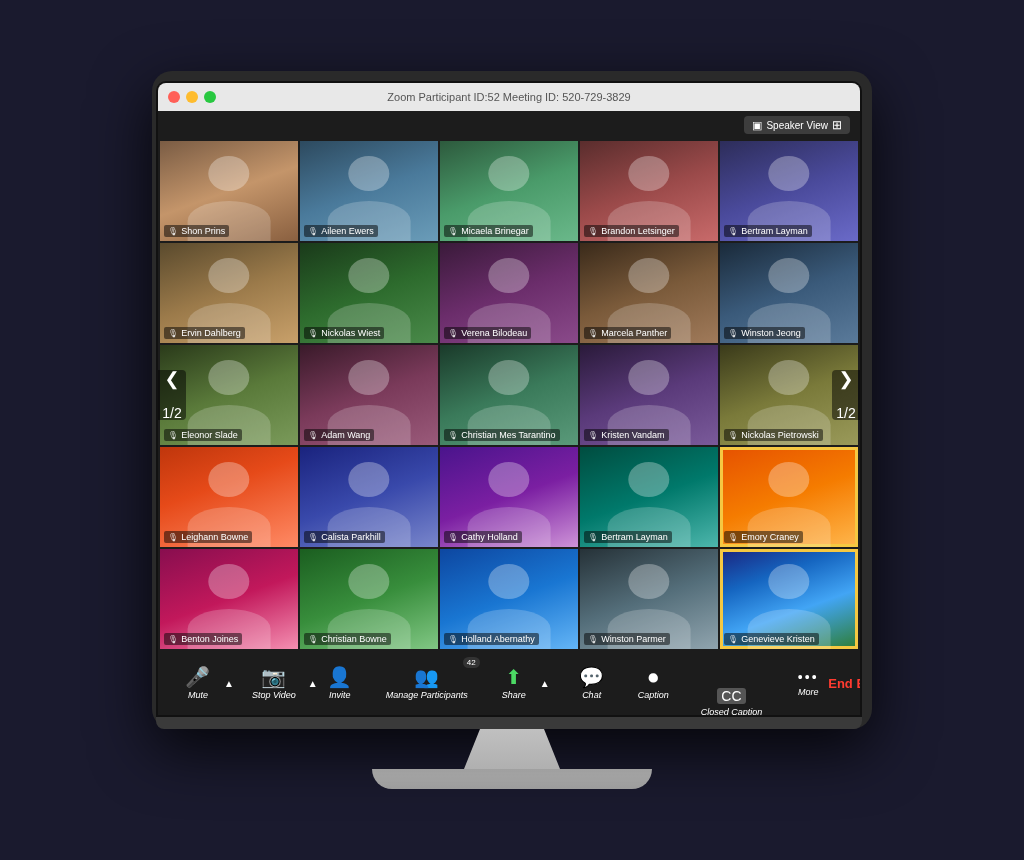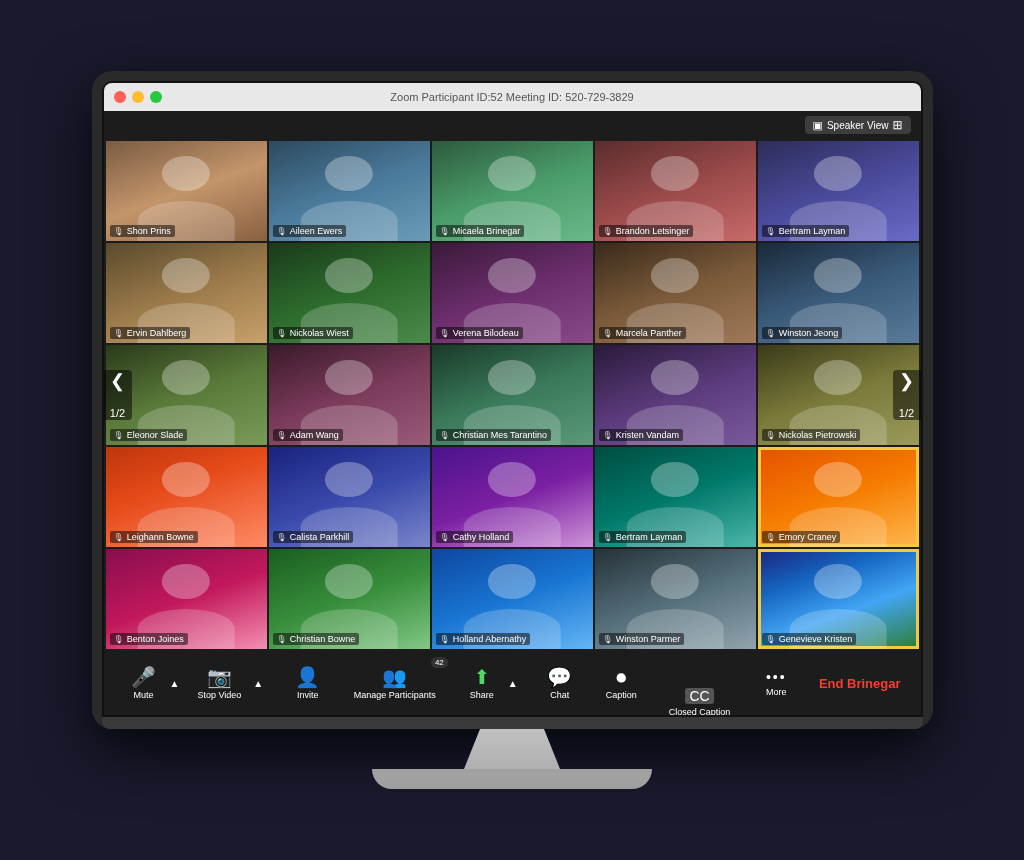--- a/index.html
+++ b/index.html
@@ -6,24 +6,24 @@
     body {
       background: #1a1a2e;
       display: flex;
       justify-content: center;
       align-items: center;
       min-height: 100vh;
       font-family: -apple-system, BlinkMacSystemFont, 'Helvetica Neue', Arial, sans-serif;
     }
 
     .monitor-outer {
-      width: 841px;
+      width: 720px;
       background: #2a2a2a;
       border-radius: 20px;
-      padding: 10px 10px 0 10px;
+      padding: 10px 10px 0 4px;
       box-shadow: 0 20px 60px rgba(0,0,0,0.8);
       position: relative;
     }
 
     .monitor-screen {
       background: #1c1c1c;
       border-radius: 10px 10px 0 0;
       overflow: hidden;
       border: 2px solid #111;
     }
@@ -147,21 +147,21 @@
       align-items: center;
       justify-content: center;
       cursor: pointer;
       z-index: 10;
       font-size: 10px;
     }
 
     .nav-arrow-left { left: 0; border-radius: 0 4px 4px 0; }
     .nav-arrow-right { right: 0; border-radius: 4px 0 0 4px; }
     .nav-arrow span { font-size: 18px; line-height: 1; }
-    .nav-arrow .page-num { font-size: 11px; margin-top: 18px; }
+    .nav-arrow .page-num { font-size: 14px; margin-top: 18px; }
 
     
     .person {
       width: 100%;
       height: 100%;
       position: relative;
       display: flex;
       align-items: center;
       justify-content: center;
     }
@@ -229,20 +229,21 @@
     }
 
     .tool-icon {
       font-size: 20px;
       line-height: 1;
     }
 
     .tool-label {
       font-size: 9px;
       white-space: nowrap;
+      font-style: italic;
     }
 
     .tool-btn.active .tool-icon {
       color: #4cd964;
     }
 
     .caret-btn {
       color: #fff;
       font-size: 10px;
       cursor: pointer;

